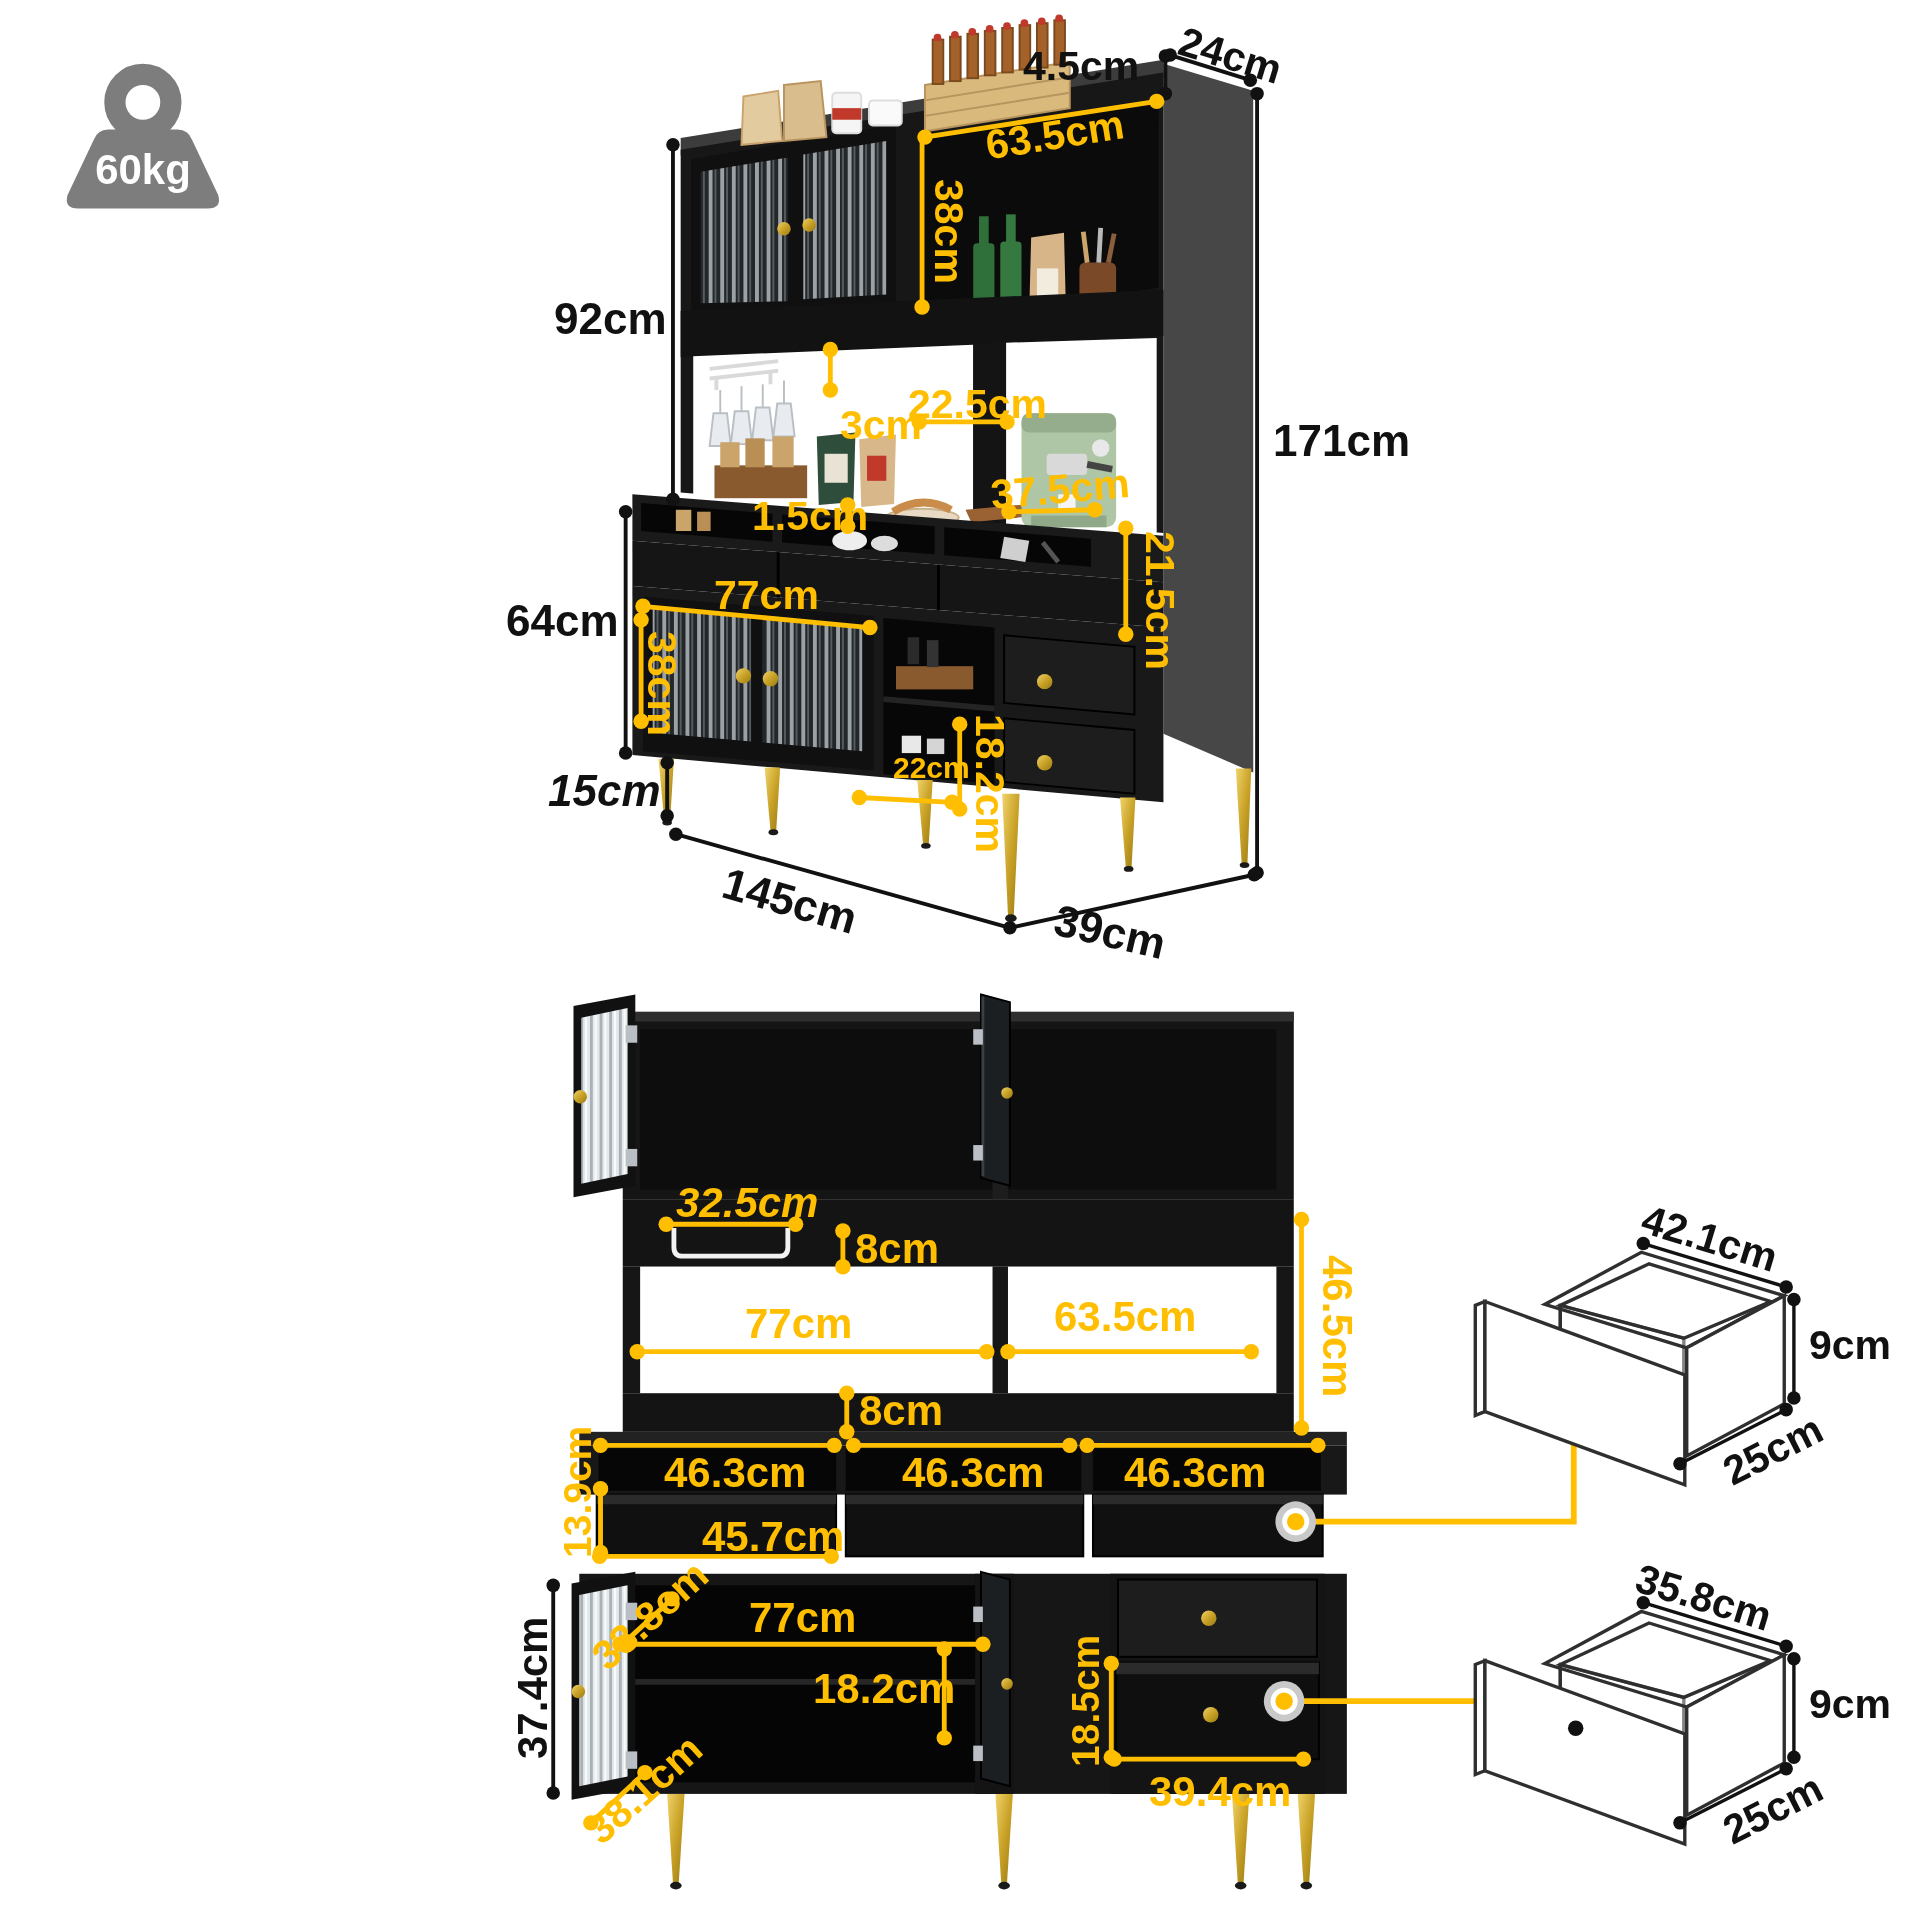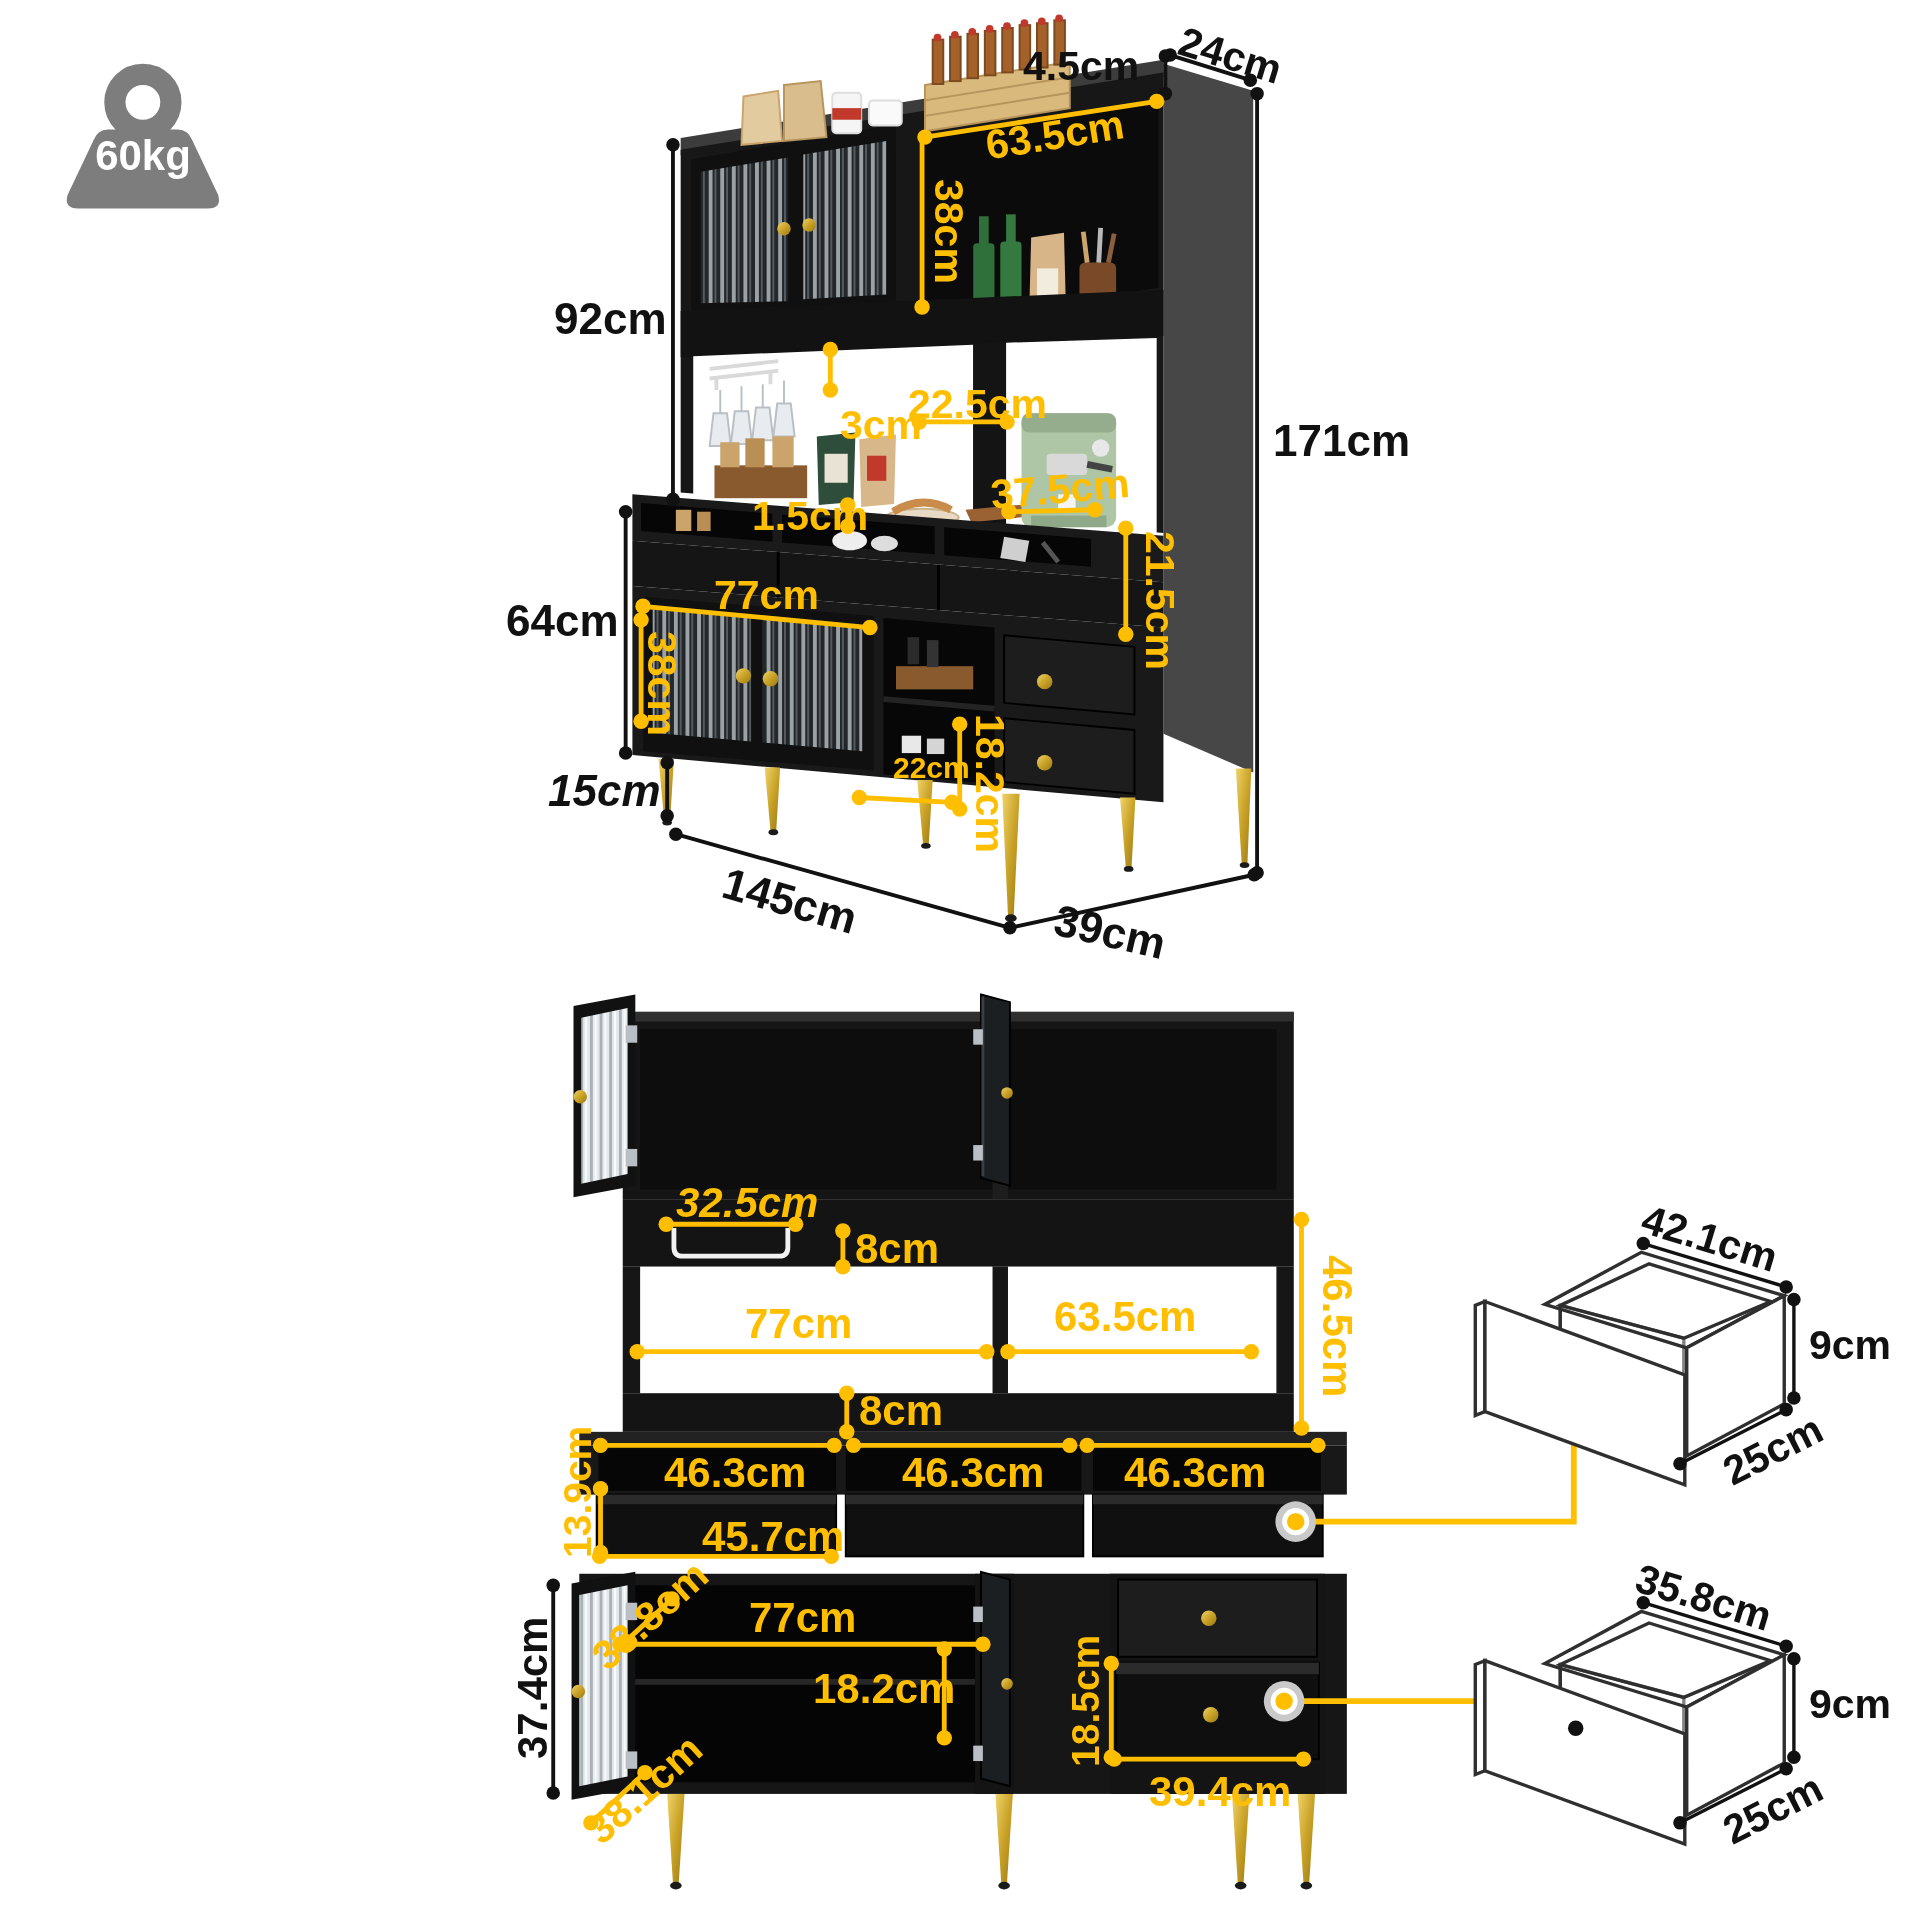--- a/index.html
+++ b/index.html
@@ -470,21 +470,21 @@
         <circle cx="1850" cy="1460" r="7"></circle>
     <circle cx="1702" cy="1660" r="7"></circle>
         <circle cx="1850" cy="1705" r="7"></circle>
     <circle cx="1858" cy="1718" r="7"></circle>
         <circle cx="1858" cy="1820" r="7"></circle>
     <circle cx="1740" cy="1888" r="7"></circle>
         <circle cx="1850" cy="1832" r="7"></circle>
   </g>
 </svg>
 
-<div class="dim white" style="left:85px;top:135px;width:116px;text-align:center;font-size:42px;">60kg</div>
+<div class="dim white" style="left:85px;top:149px;width:116px;text-align:center;font-size:42px;">60kg</div>
 
 <div class="dim black" style="left:1186px;top:21px;font-size:41px;transform:rotate(17deg);transform-origin:0 0;">24cm</div>
 <div class="dim black" style="left:1023px;top:46px;font-size:41px;">4.5cm</div>
 <div class="dim yellow" style="left:983px;top:126px;font-size:41px;transform:rotate(-9deg);transform-origin:0 0;">63.5cm</div>
 <div class="dim yellow r90" style="left:969px;top:179px;font-size:41px;">38cm</div>
 <div class="dim black" style="left:554px;top:297px;font-size:44px;">92cm</div>
 <div class="dim yellow" style="left:840px;top:357px;font-size:41px;margin-top:48px;">3cm</div>
 <div class="dim yellow" style="left:908px;top:384px;font-size:41px;">22.5cm</div>
 <div class="dim yellow" style="left:752px;top:496px;font-size:41px;">1.5cm</div>
 <div class="dim yellow" style="left:989px;top:475px;font-size:41px;transform:rotate(-5deg);transform-origin:0 0;">37.5cm</div>

